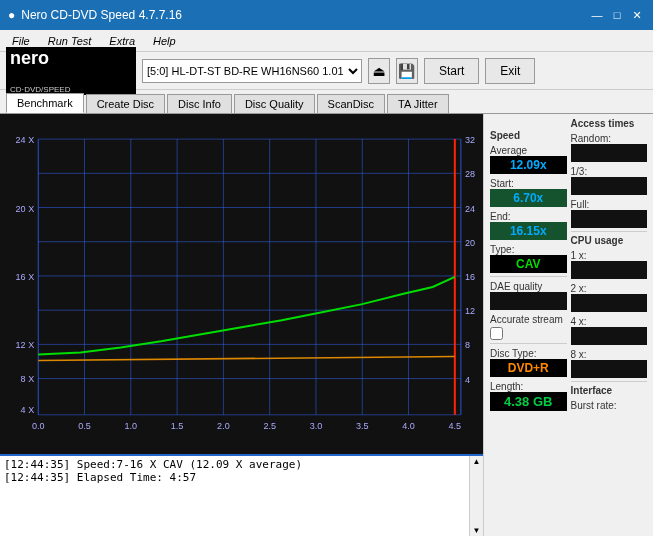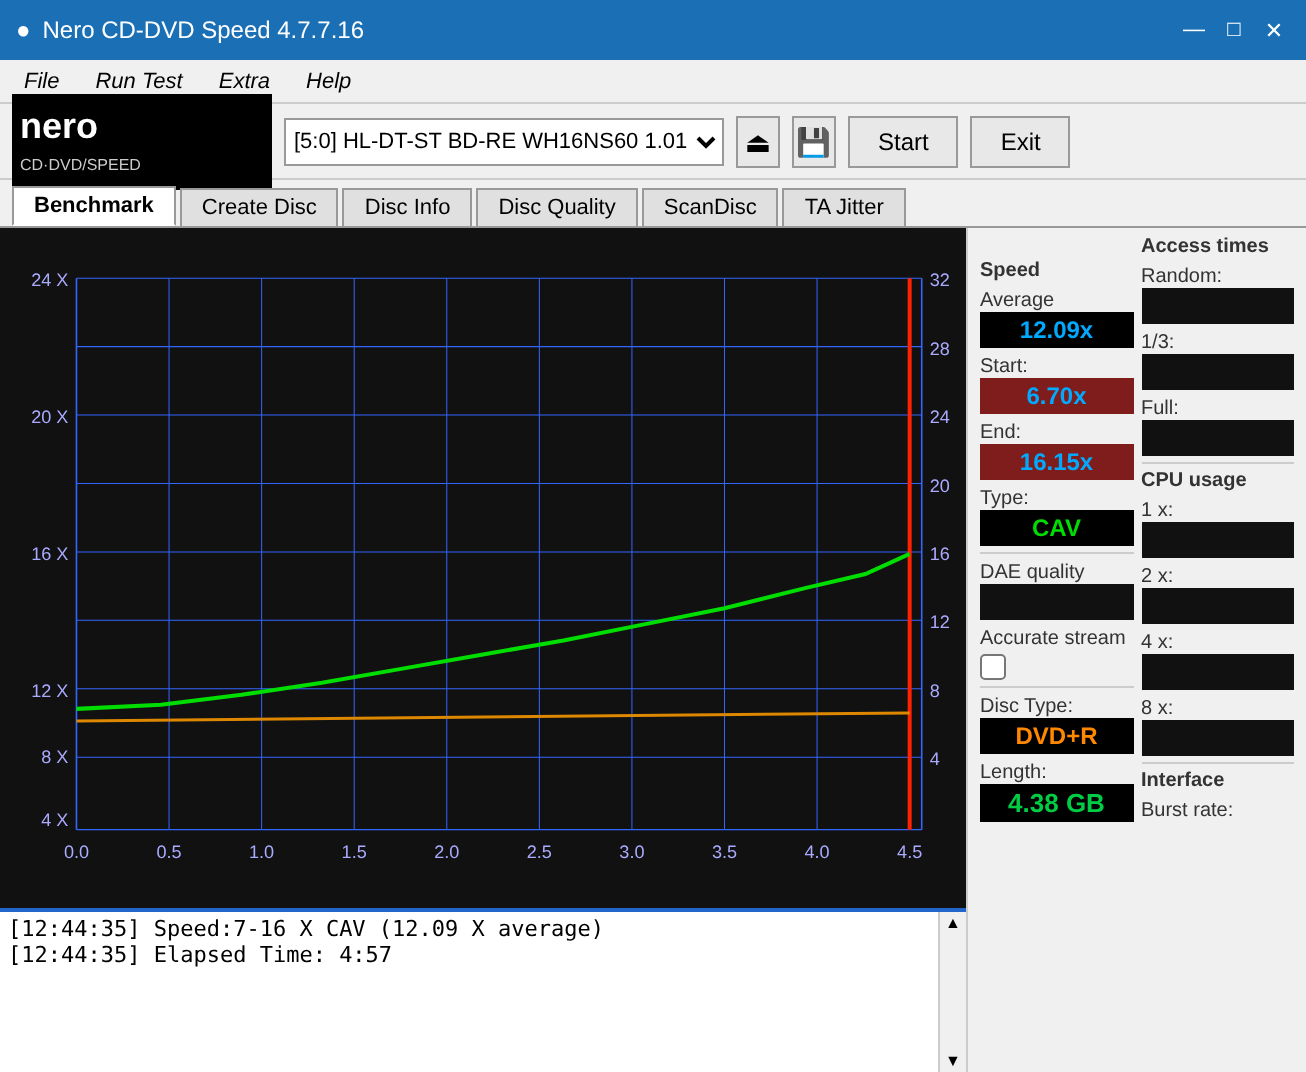--- a/index.html
+++ b/index.html
@@ -68,36 +68,36 @@
       display: flex;
       align-items: center;
       padding: 0 6px;
       gap: 6px;
       border-bottom: 1px solid #ccc;
     }
     .nero-logo {
       width: 130px;
       height: 48px;
       display: flex;
-      align-items: center;
+      align-items: flex-start;
       background: #000;
       color: white;
       padding: 2px 4px;
       flex-shrink: 0;
     }
     .nero-logo-text {
       font-size: 18px;
       font-weight: bold;
       color: white;
       line-height: 1;
     }
     .nero-sub {
       font-size: 8px;
       color: #ccc;
-      margin-top: 6px;
+      margin-top: 18px;
     }
     .drive-select {
       height: 24px;
       font-size: 11px;
       width: 220px;
       border: 1px solid #999;
       background: white;
     }
     .toolbar-btn {
       height: 26px;
@@ -143,21 +143,20 @@
       background: #e0e0e0;
       cursor: pointer;
       font-size: 11px;
       margin-right: 2px;
     }
     .tab.active {
       background: white;
       border-bottom: 1px solid white;
       position: relative;
       z-index: 1;
-      font-weight: bold;
     }
 
     
     .main-content {
       display: flex;
       height: calc(536px - 30px - 22px - 38px - 24px);
     }
 
     
     .chart-area {
@@ -217,21 +216,21 @@
     }
     .panel-col {
       flex: 1;
     }
     .stat-label {
       font-size: 10px;
       color: #333;
       margin-top: 4px;
     }
     .stat-value {
-      background: #7f1d1d;
+      background: #14532d;
       color: #00aaff;
       font-weight: bold;
       font-size: 12px;
       text-align: center;
       padding: 1px 3px;
       min-height: 18px;
       display: flex;
       align-items: center;
       justify-content: center;
     }

